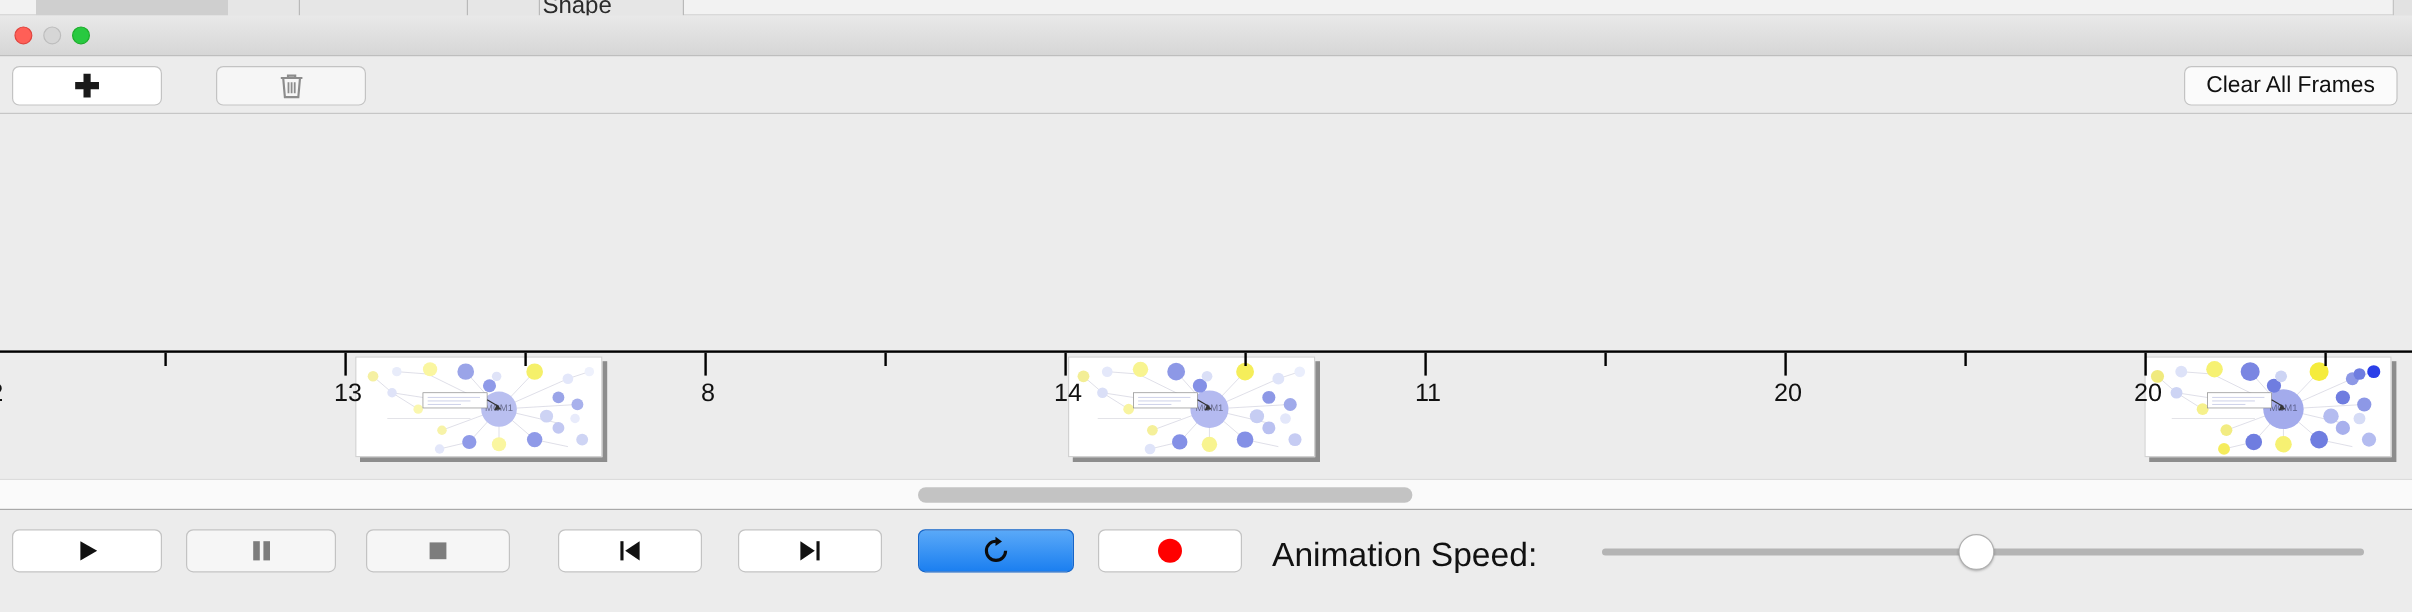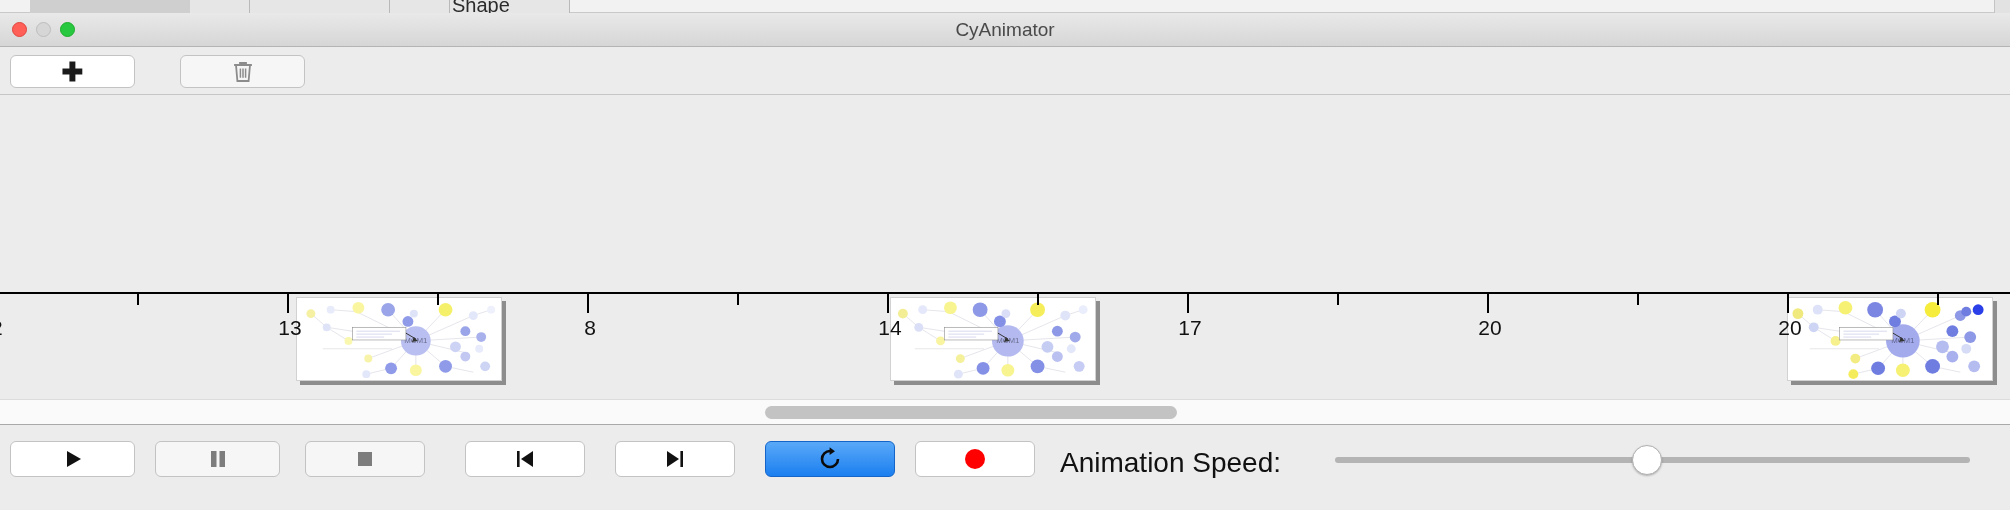--- a/index.html
+++ b/index.html
@@ -145,35 +145,35 @@
 </div>
 
 <div id="window">
 
   <div id="titlebar">
     <div id="traffic-lights">
       <div class="tl tl-close"></div>
       <div class="tl tl-min"></div>
       <div class="tl tl-max"></div>
     </div>
-    <div id="window-title">CyAnimator</div>
   </div>
 
   <div id="toolbar">
     <div id="btn-add" class="tbtn enabled">
       <span class="plus-icon">✚</span>
     </div>
     <div id="btn-delete" class="tbtn disabled">
       <svg width="22" height="24" viewBox="0 0 22 24">
         <path d="M2 5 H20" stroke="#8c8c8c" stroke-width="1.8" fill="none"></path>
         <path d="M8 5 V3 H14 V5" stroke="#8c8c8c" stroke-width="1.8" fill="none"></path>
         <path d="M4 5 L5.4 21 H16.6 L18 5 Z" stroke="#8c8c8c" stroke-width="1.8" fill="none"></path>
         <path d="M8.4 8.5 V17.8 M11 8.5 V17.8 M13.6 8.5 V17.8" stroke="#8c8c8c" stroke-width="1.5"></path>
       </svg>
     </div>
+    <div id="btn-clear">Clear All Frames</div>
   </div>
 
   <div id="timeline-panel">
 
     <div class="frame-thumb" style="left:296px; top:202px; width:206px; height:84px;">
       <div class="thumb-inner">
         <svg class="thumb-svg" viewBox="0 0 206 84" preserveAspectRatio="none">
           <g stroke="#c9c9d8" stroke-width="0.5" fill="none">
             <path d="M120 44 L60 14 M120 44 L92 12 M120 44 L150 12 M120 44 L178 18 M120 44 L186 40 M120 44 L170 56 M120 44 L150 70 M120 44 L120 74 M120 44 L95 72 M120 44 L72 62 M120 44 L30 30 M30 30 L14 16 M30 30 L52 44 M150 70 L178 76 M95 72 L70 78 M60 14 L34 12 M178 18 L196 12"></path>
           </g>
@@ -323,21 +323,21 @@
       <div class="tick minor" style="left:1337px;"></div>
       <div class="tick major" style="left:1487px;"></div>
       <div class="tick minor" style="left:1637px;"></div>
       <div class="tick major" style="left:1787px;"></div>
       <div class="tick minor" style="left:1937px;"></div>
 
       <div class="tick-label" style="left:-9px;">12</div>
       <div class="tick-label" style="left:290px;">13</div>
       <div class="tick-label" style="left:590px;">8</div>
       <div class="tick-label" style="left:890px;">14</div>
-      <div class="tick-label" style="left:1190px;">17</div>
+      <div class="tick-label" style="left:1190px;">11</div>
       <div class="tick-label" style="left:1490px;">20</div>
       <div class="tick-label" style="left:1790px;">20</div>
 
     </div>
 
     <div id="hscroll">
       <div id="hscroll-thumb" style="left:765px; width:412px;"></div>
     </div>
   </div>
 

